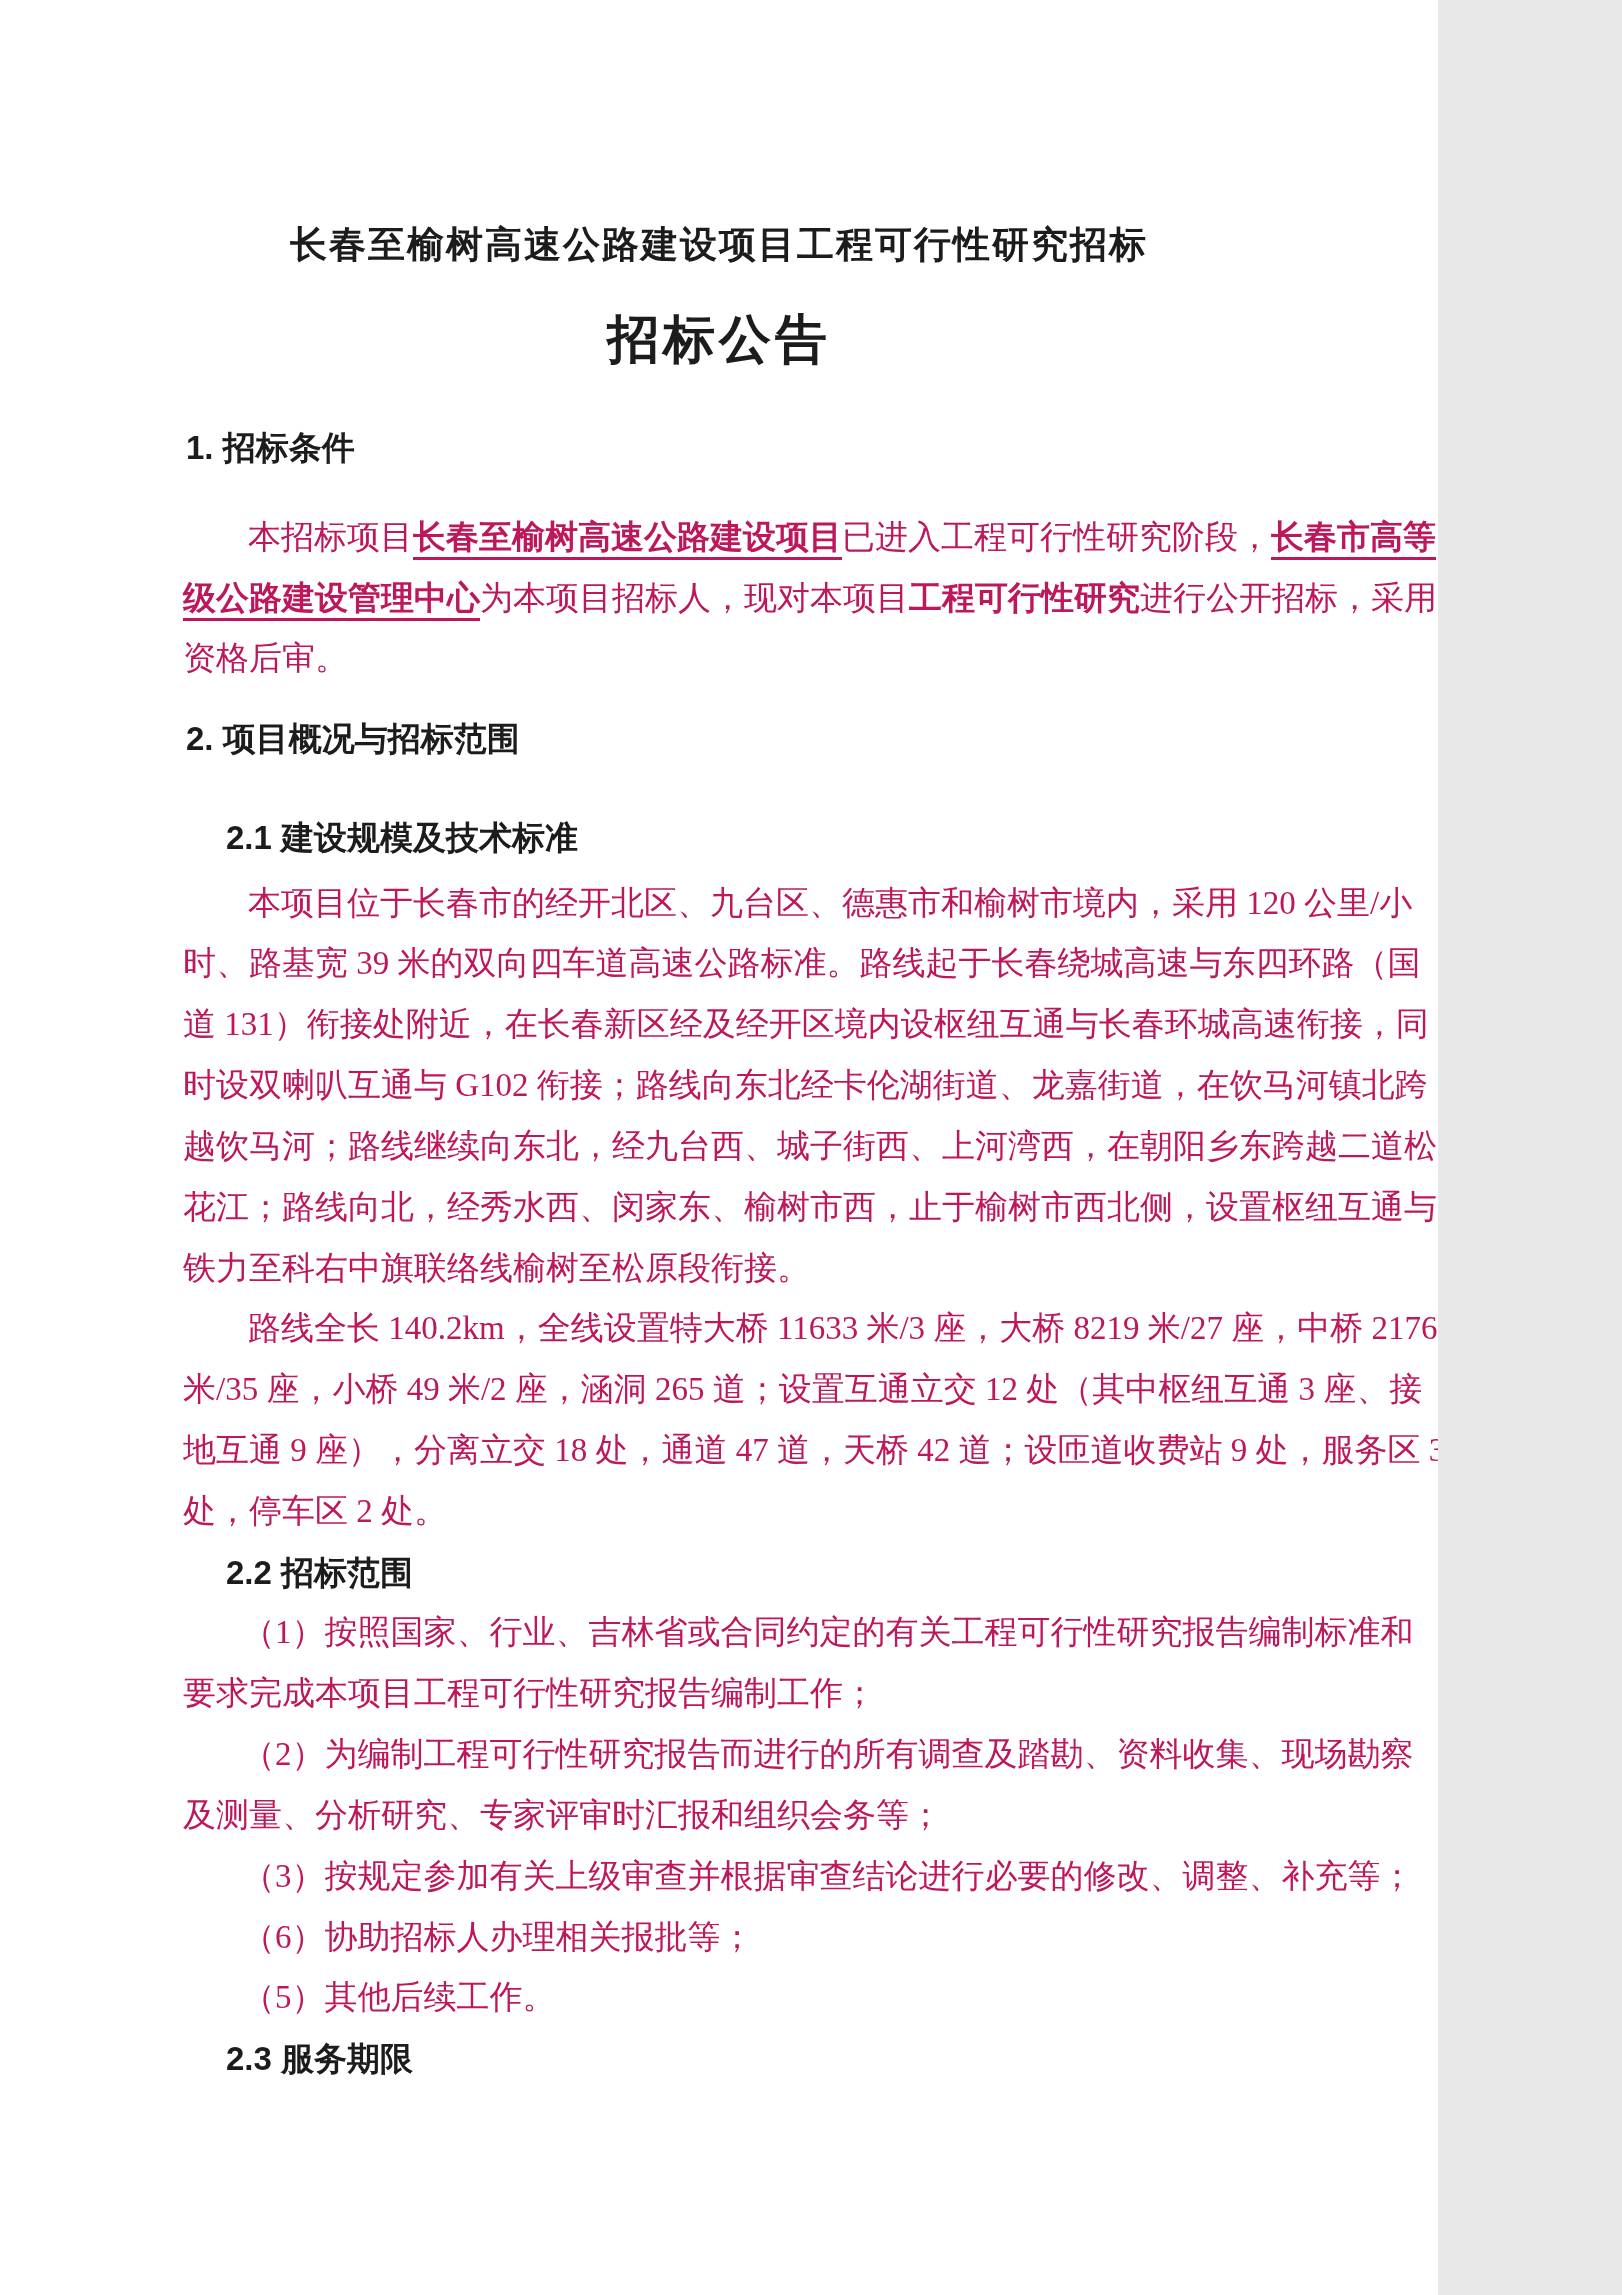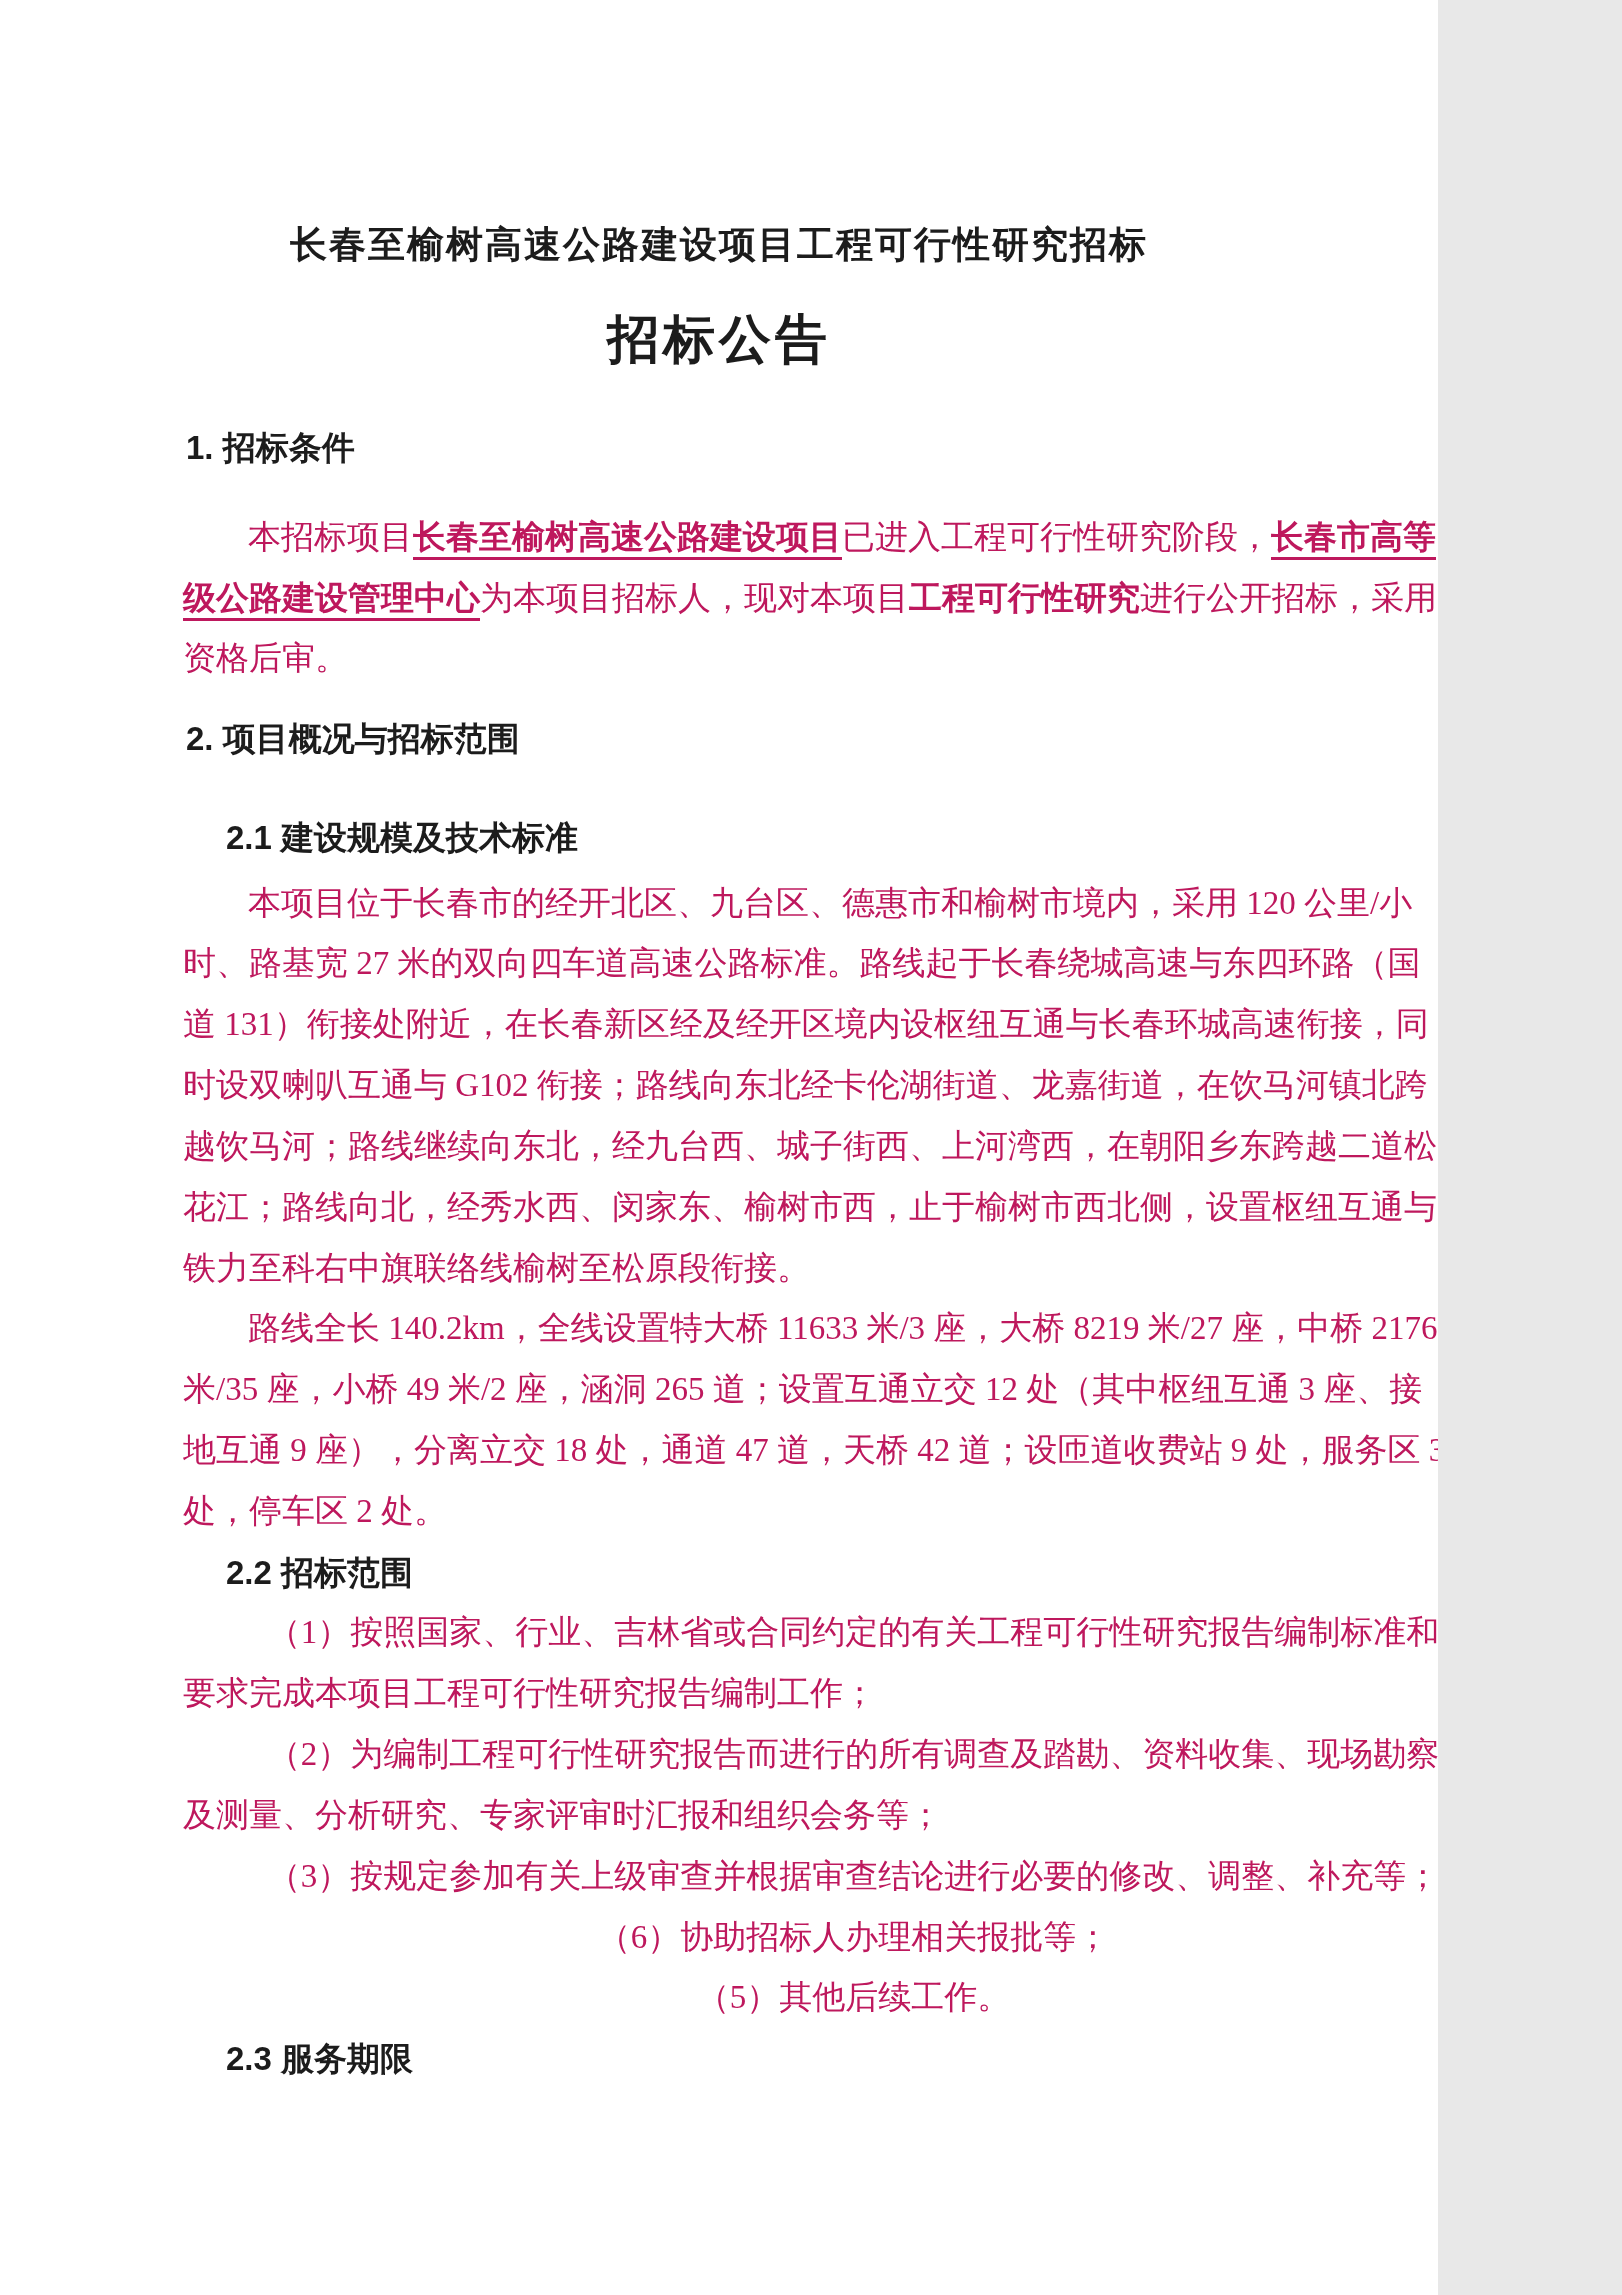--- a/index.html
+++ b/index.html
@@ -46,21 +46,21 @@
   .bl {
     position: absolute;
     left: 183px;
     width: 1282px;
     font-size: 33px;
     line-height: 43px;
     white-space: nowrap;
     color: #be185d;
   }
   .indent-para { text-indent: 65px; }
-  .indent-item { text-indent: 59px; text-align: center; }
+  .indent-item { text-indent: 59px; }
 
   
   .seg-bu {
     font-family: "Liberation Sans", "DejaVu Sans", sans-serif;
     font-weight: bold;
     text-decoration: underline;
     text-decoration-thickness: 2.6px;
     text-underline-offset: 9.2px;
   }
   .seg-b {
@@ -87,21 +87,21 @@
   </div>
   <div class="bl" style="top:637px">
     <span>资格后审。</span>
   </div>
 
   <div class="h-major" style="top:717px">2. 项目概况与招标范围</div>
 
   <div class="h-minor" style="top:816px">2.1 建设规模及技术标准</div>
 
   <div class="bl indent-para" style="top:882px">本项目位于长春市的经开北区、九台区、德惠市和榆树市境内，采用 120 公里/小</div>
-  <div class="bl" style="top:942px">时、路基宽 27 米的双向四车道高速公路标准。路线起于长春绕城高速与东四环路（国</div>
+  <div class="bl" style="top:942px">时、路基宽 39 米的双向四车道高速公路标准。路线起于长春绕城高速与东四环路（国</div>
   <div class="bl" style="top:1003px">道 131）衔接处附近，在长春新区经及经开区境内设枢纽互通与长春环城高速衔接，同</div>
   <div class="bl" style="top:1064px">时设双喇叭互通与 G102 衔接；路线向东北经卡伦湖街道、龙嘉街道，在饮马河镇北跨</div>
   <div class="bl" style="top:1125px">越饮马河；路线继续向东北，经九台西、城子街西、上河湾西，在朝阳乡东跨越二道松</div>
   <div class="bl" style="top:1186px">花江；路线向北，经秀水西、闵家东、榆树市西，止于榆树市西北侧，设置枢纽互通与</div>
   <div class="bl" style="top:1247px">铁力至科右中旗联络线榆树至松原段衔接。</div>
 
   <div class="bl indent-para" style="top:1307px">路线全长 140.2km，全线设置特大桥 11633 米/3 座，大桥 8219 米/27 座，中桥 2176</div>
   <div class="bl" style="top:1368px">米/35 座，小桥 49 米/2 座，涵洞 265 道；设置互通立交 12 处（其中枢纽互通 3 座、接</div>
   <div class="bl" style="top:1429px">地互通 9 座），分离立交 18 处，通道 47 道，天桥 42 道；设匝道收费站 9 处，服务区 3</div>
   <div class="bl" style="top:1490px">处，停车区 2 处。</div>

